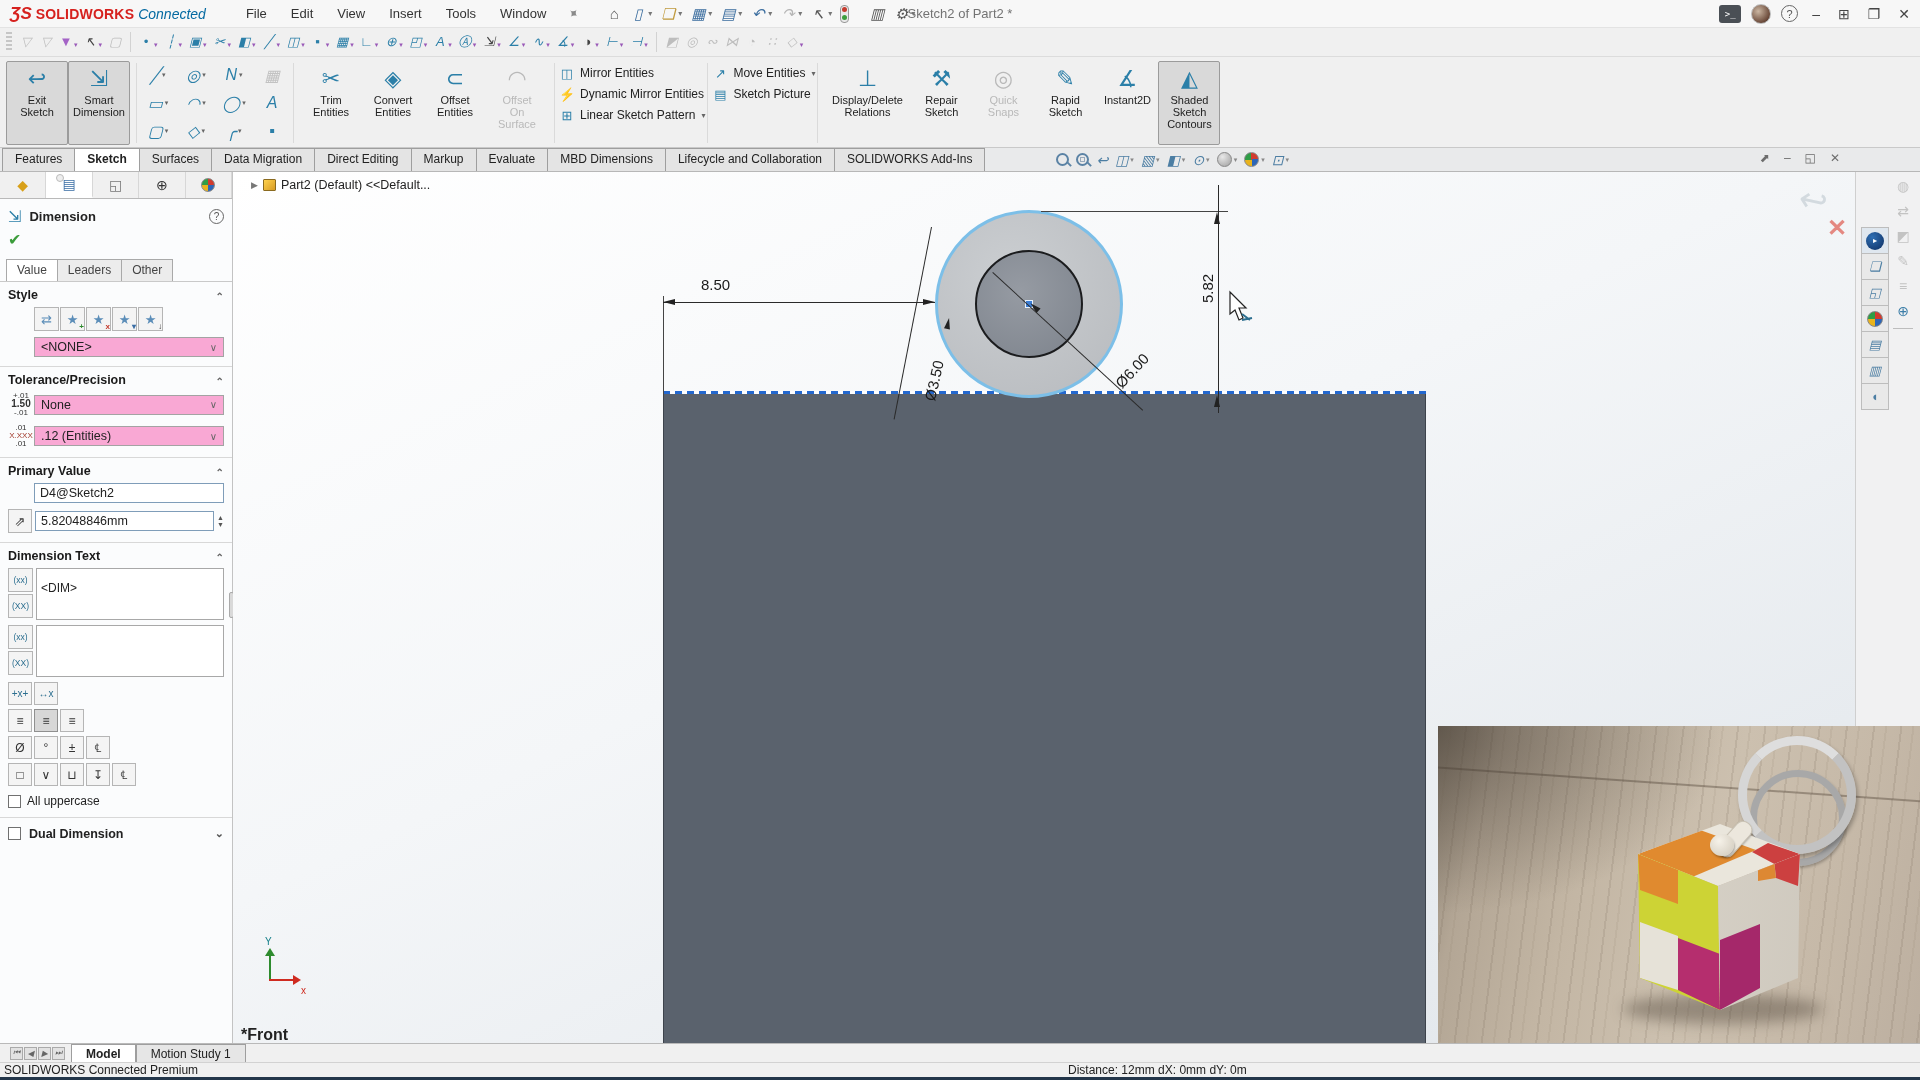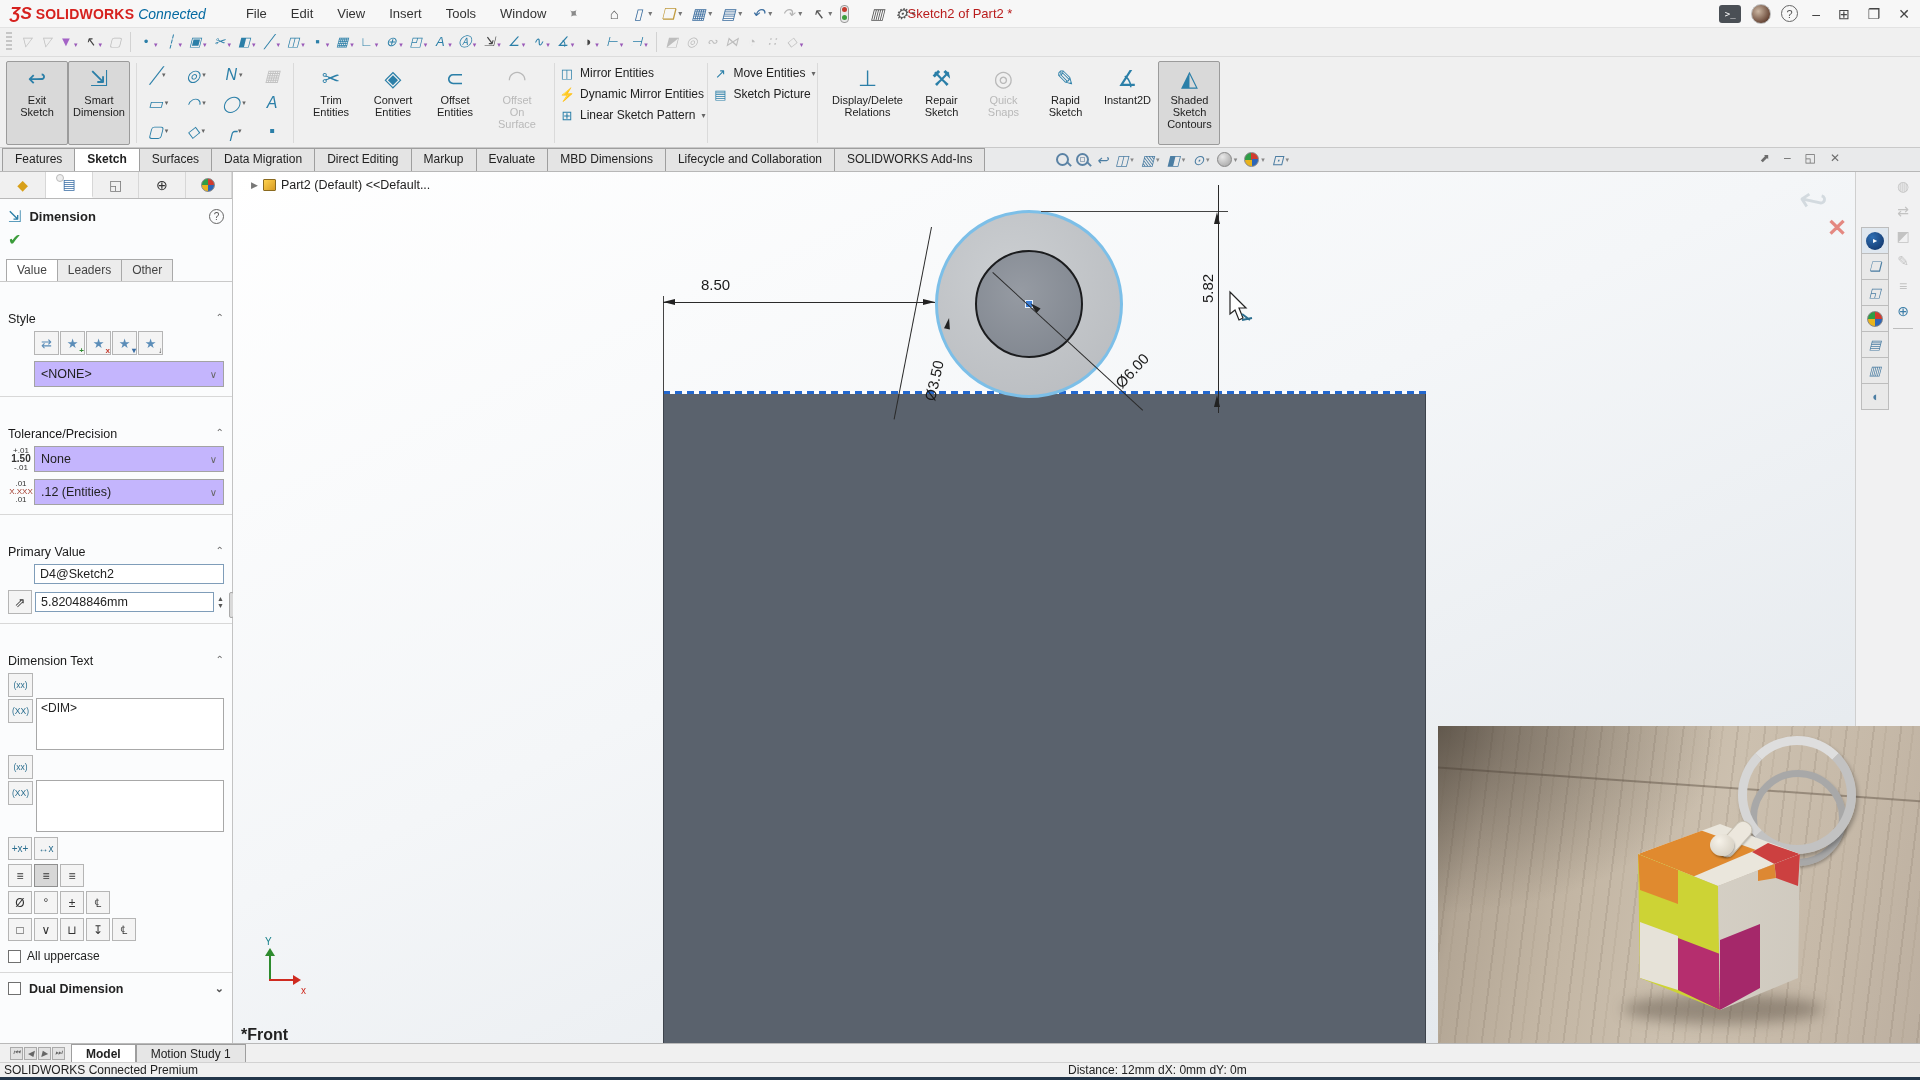--- a/index.html
+++ b/index.html
@@ -17,21 +17,21 @@
   .pin { color:#8a8a8a; font-size:13px; margin:0 10px; transform:rotate(40deg); display:inline-block; }
   .qat { display:flex; align-items:center; margin-left:14px; gap:2px; }
   .qicon { display:inline-flex; align-items:center; height:22px; padding:0 3px; font-size:15px; color:#3c6e9f; }
   .qicon .g { min-width:16px; text-align:center; }
   .qicon.dark .g { color:#555; }
   .qicon.gold .g { color:#c09a3e; }
   .qicon.gray .g { color:#b5b5b5; }
   .qicon.caret::after { content:"▾"; font-size:8px; color:#777; margin-left:2px; }
   .traffic { width:9px; height:18px; background:#e9e9e9; border:1px solid #999; border-radius:4px; display:flex; flex-direction:column; align-items:center; justify-content:space-around; }
   .traffic i { width:5px; height:5px; border-radius:50%; display:block; }
-  .doc-title { position:absolute; left:0; right:0; text-align:center; font-size:13px; color:#b91c1c; pointer-events:none; }
+  .doc-title { position:absolute; left:0; right:0; text-align:center; font-size:13px; color:#737373; pointer-events:none; }
   .tb-right { margin-left:auto; display:flex; align-items:center; gap:10px; z-index:2; }
   .term { width:22px; height:18px; background:#4a4f55; color:#fff; border-radius:3px; font-size:9px; display:flex; align-items:center; justify-content:center; font-family:"DejaVu Sans Mono",monospace; }
   .avatar { width:20px; height:20px; border-radius:50%; background:radial-gradient(circle at 35% 35%, #cbb6a2, #6b4a3a 70%, #2e2620); border:1px solid #bbb; }
   .helpc { width:17px; height:17px; border:1.5px solid #666; border-radius:50%; font-size:11px; display:flex; align-items:center; justify-content:center; color:#555; }
   .wctl { font-size:14px; color:#444; padding:0 4px; }
 
   
   .toolbar2 { height:29px; background:#f0f0f0; border-bottom:1px solid #dcdcdc; display:flex; align-items:center; padding-left:2px; }
   .gripdots { width:6px; height:20px; margin:0 4px; background:repeating-linear-gradient(#c6c6c6 0 2px, transparent 2px 4px); }
   .t2icons { display:flex; align-items:center; }
@@ -93,42 +93,42 @@
   .pm-head { display:flex; align-items:center; padding:8px 8px 2px; }
   .pm-head .dicon { color:#2b7fa8; font-size:16px; margin-right:8px; }
   .pm-title { font-weight:bold; font-size:13px; color:#222; }
   .pm-help { margin-left:auto; }
   .okrow { padding:2px 8px 6px; }
   .okcheck { color:#3a9c3a; font-size:16px; }
   .vtabs { display:flex; padding:4px 0 0 6px; border-bottom:1px solid #c9c9c9; }
   .vtab { font-size:12px; padding:3px 10px 4px; border:1px solid #a9a9a9; border-bottom:none; background:#ececec; color:#444; margin-right:-1px; }
   .vtab.active { background:#fff; }
   .sec { border-bottom:1px solid #d8d8d8; padding:6px 8px 9px; }
-  .sechead { display:flex; align-items:flex-start; font-weight:normal; font-size:12.5px; color:#1a1a1a; margin-bottom:5px;margin-top:24px; }
+  .sechead { display:flex; align-items:flex-end; font-weight:bold; font-size:12.5px; color:#1a1a1a; margin-bottom:5px; }
   .sechead .chev { margin-left:auto; color:#666; font-size:10px; }
   .stylebtns { display:flex; gap:1px; margin-left:26px; margin-bottom:6px; }
   .sbtn { width:25px; height:24px; border:1px solid #b5b5b5; background:#f4f4f4; display:flex; align-items:center; justify-content:center; font-size:13px; color:#5b8db8; position:relative; }
   .sbtn .sub { position:absolute; right:0; bottom:-1px; font-size:8px; font-weight:bold; }
-  .dd { height:26px; border:1px solid #a3a3a3; background:#c4b5fd; display:flex; align-items:center; justify-content:space-between; padding:6px 6px; font-size:12.5px; color:#222; }
+  .dd { height:20px; border:1px solid #a3a3a3; background:#f9a8d4; display:flex; align-items:center; justify-content:space-between; padding:6px 6px; font-size:12.5px; color:#222; }
   .dd .dar { color:#666; font-size:10px; }
   .style-dd { margin-left:26px; }
   .tolrow { display:flex; align-items:center; margin-bottom:7px; }
   .tolicon { width:26px; font-size:8px; line-height:8px; color:#333; text-align:center; }
   .tolicon .red { color:#a33c2e; }
   .tolrow .dd { flex:1; }
   .field { height:20px; border:1px solid #7f9db9; background:#fff; display:flex; align-items:center; padding:0 5px; font-size:12.5px; }
   .pv-name { margin-left:26px; margin-bottom:6px; }
   .pvrow { display:flex; align-items:center; gap:3px; }
   .pvbtn { width:24px; height:24px; border:1px solid #b5b5b5; background:#f4f4f4; display:flex; align-items:center; justify-content:center; font-size:13px; color:#333; }
   .pvrow .field { flex:1; }
   .spin { display:flex; flex-direction:column; font-size:7px; color:#555; line-height:7px; }
   .dtrow { display:flex; gap:3px; margin-bottom:5px; }
   .dtbtns { display:flex; flex-direction:column; gap:2px; }
   .dtb { width:25px; height:24px; border:1px solid #b5b5b5; background:#f4f4f4; font-size:8.5px; color:#2b6e8f; display:flex; align-items:center; justify-content:center; }
-  .dtarea { flex:1; height:52px; border:1px solid #a8a8a8; background:#fff; font-size:12px; padding:2px 4px;margin-top:25px; }
+  .dtarea { flex:1; height:52px; border:1px solid #a8a8a8; background:#fff; font-size:12px; padding:12px 4px; }
   .fmt { display:flex; gap:2px; margin:4px 0 2px; flex-wrap:wrap; }
   .fbtn { width:24px; height:23px; border:1px solid #b5b5b5; background:#f4f4f4; display:flex; align-items:center; justify-content:center; font-size:12px; color:#333; position:relative; }
   .fbtn.pressed { background:#d7d7d7; border-color:#8f8f8f; }
   .chkrow { display:flex; align-items:center; gap:6px; margin-top:8px; font-size:12px; }
   .chk { width:13px; height:13px; border:1px solid #707070; background:#fff; }
   .dualrow { display:flex; align-items:flex-start; gap:8px; padding:9px 8px; font-weight:bold; font-size:12.5px; }
   .dualrow .chev { margin-left:auto; color:#555; font-size:11px; }
   .pgrip { position:absolute; right:-2px; top:420px; width:5px; height:26px; background:#d9d9d9; border:1px solid #aaa; border-radius:2px; }
   .phandle { position:absolute; top:2px; left:50%; width:8px; height:8px; margin-left:-60px; border:1px solid #bbb; border-radius:50%; background:#eee; }
 

